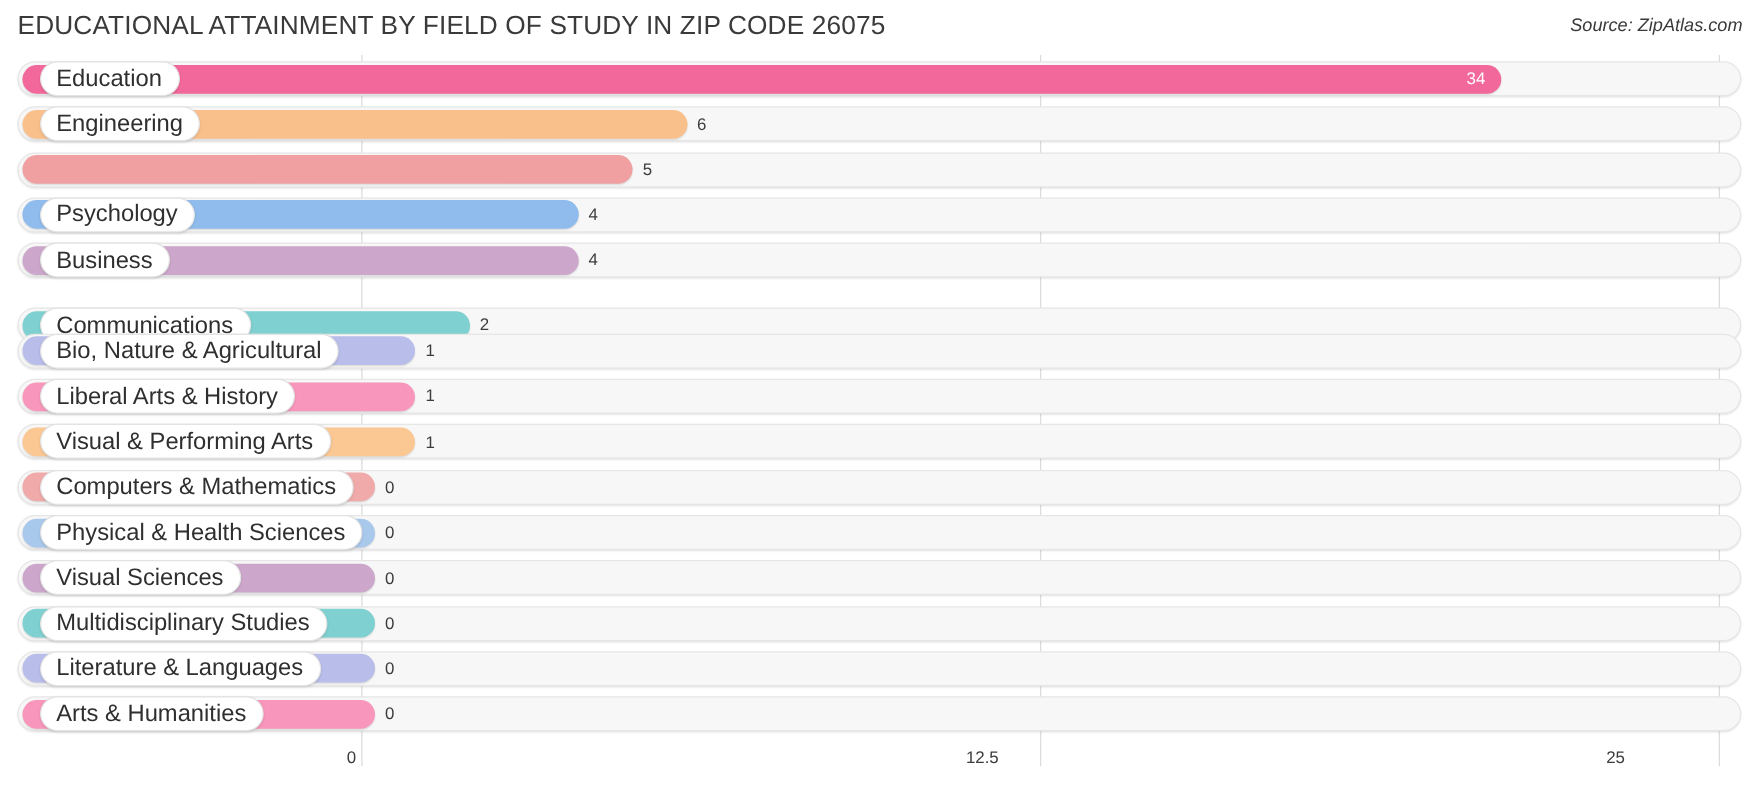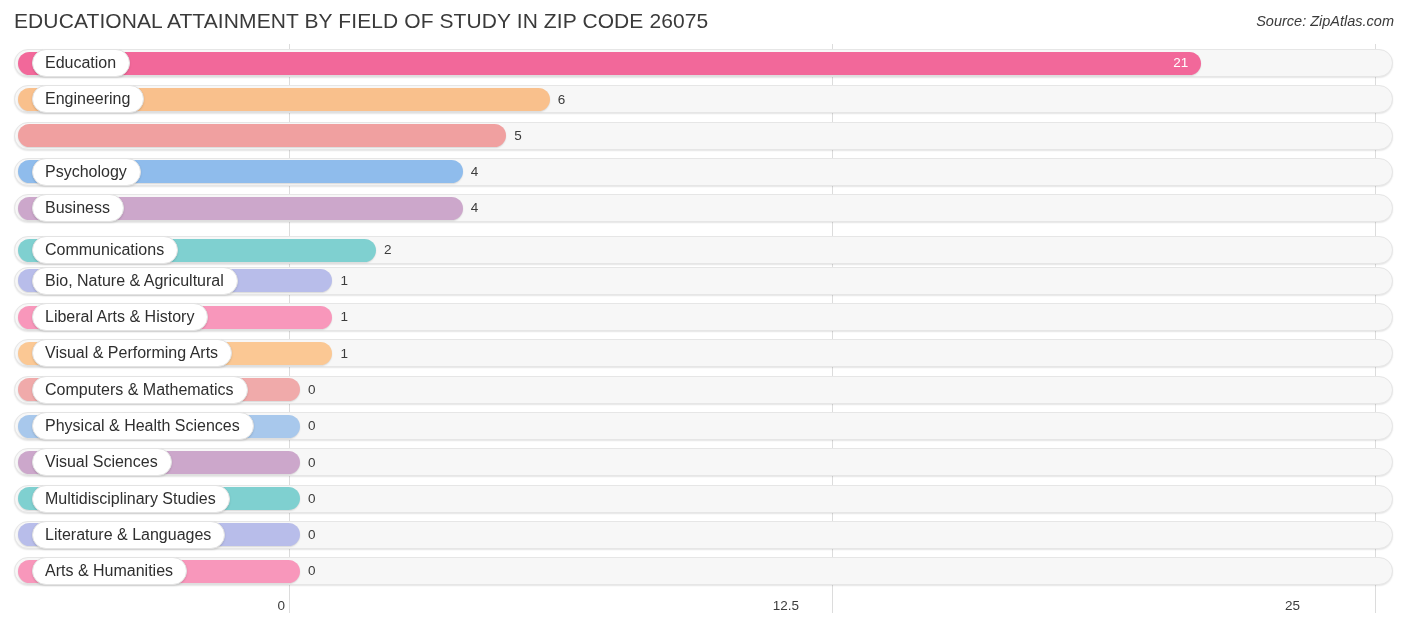--- a/index.html
+++ b/index.html
@@ -93,21 +93,21 @@
     background: #ffffff;
     border: 1px solid #e3e3e3;
     border-radius: 14px;
     box-sizing: border-box;
     display: flex;
     align-items: center;
     padding: 0 13px 0 12px;
     box-shadow: 0 1px 2px rgba(0,0,0,0.13);
   }
   .pill-label {
-    font-size: 16px;
+    font-size: 19px;
     color: #2f2f2f;
     white-space: nowrap;
     line-height: 1;
   }
   .value {
     position: absolute;
     top: 3px;
     height: 28px;
     display: flex;
     align-items: center;
@@ -160,21 +160,21 @@
       <div class="gridline" style="left: 831.5px;"></div>
       <div class="gridline" style="left: 1374.5px;"></div>
     </div>
   <div id="rows">
       <div class="row" style="top: 2px;">
         <div class="track"></div>
         <div class="bar" style="width: 1183.24px; background: rgb(242, 104, 154);"></div>
         <div class="pill">
           <span class="pill-label">Education</span>
         </div>
-        <div class="value inside" style="left: 1173.24px;">21</div>
+        <div class="value inside" style="left: 1173.24px;">34</div>
       </div>
       <div class="row" style="top: 38.3px;">
         <div class="track"></div>
         <div class="bar" style="width: 531.64px; background: rgb(249, 192, 140);"></div>
         <div class="pill">
           <span class="pill-label">Engineering</span>
         </div>
         <div class="value" style="left: 557.64px;">6</div>
       </div>
       <div class="row" style="top: 74.6px;">
@@ -191,21 +191,21 @@
         <div class="value" style="left: 470.76px;">4</div>
       </div>
       <div class="row" style="top: 147.2px;">
         <div class="track"></div>
         <div class="bar" style="width: 444.76px; background: rgb(204, 167, 203);"></div>
         <div class="pill">
           <span class="pill-label">Business</span>
         </div>
         <div class="value" style="left: 470.76px;">4</div>
       </div>
-      <div class="row" style="top: 189px;">
+      <div class="row" style="top: 199px;">
         <div class="track"></div>
         <div class="bar" style="width: 357.88px; background: rgb(127, 208, 208);"></div>
         <div class="pill">
           <span class="pill-label">Communications</span>
         </div>
         <div class="value" style="left: 383.88px;">2</div>
       </div>
       <div class="row" style="top: 219.8px;">
         <div class="track"></div>
         <div class="bar" style="width: 314.44px; background: rgb(184, 189, 234);"></div>

